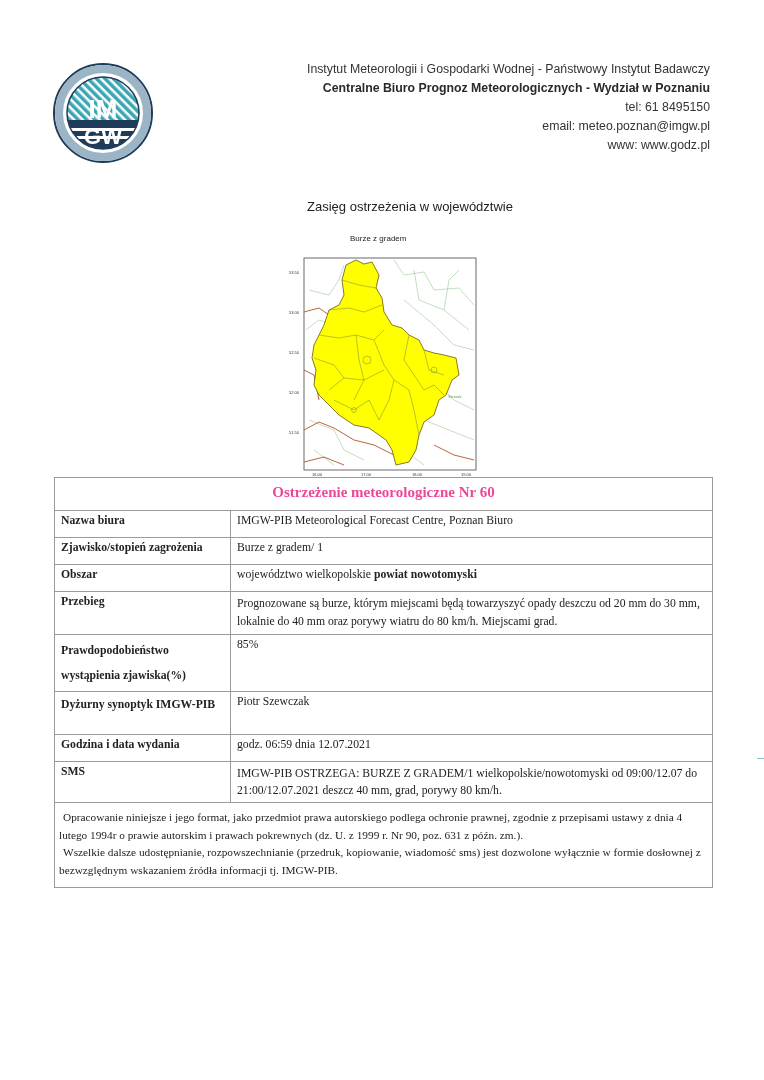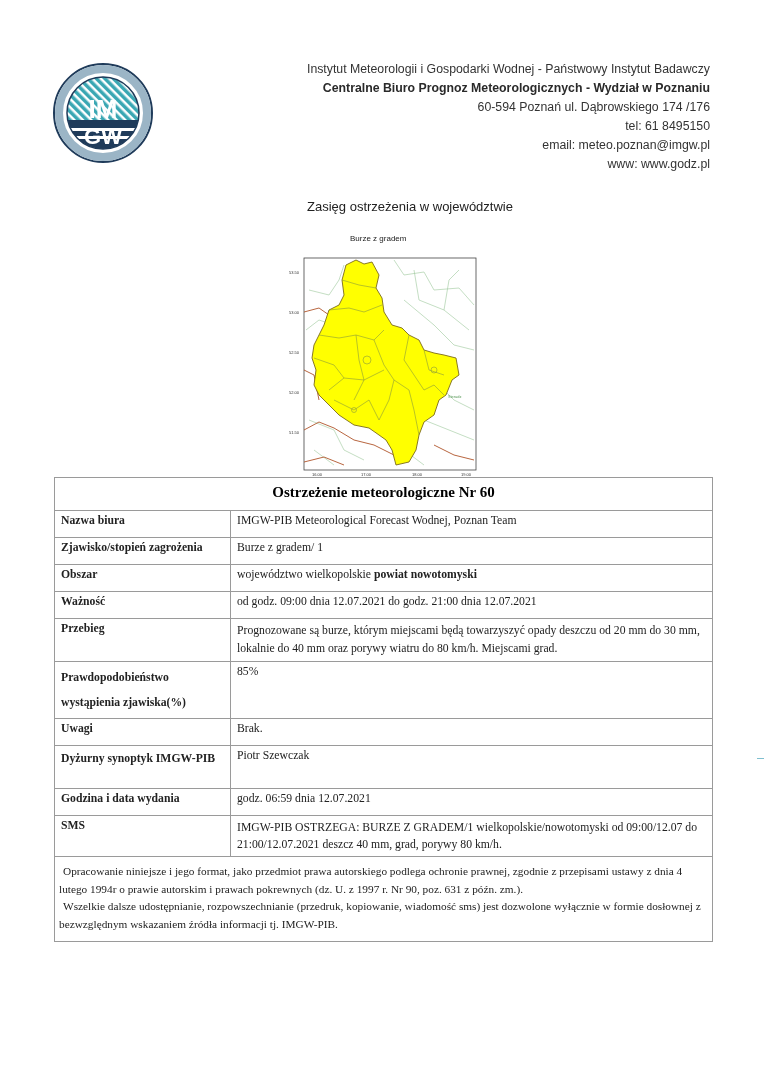--- a/index.html
+++ b/index.html
@@ -10,21 +10,21 @@
   .header { position: absolute; right: 54px; top: 60px; text-align: right; font-family: "Liberation Sans", sans-serif; font-size: 12.3px; line-height: 19px; color: #333; }
   .header .bold { font-weight: bold; color: #2a2a2a; }
 
   .map-caption { position: absolute; left: 0; width: 100%; top: 199px; text-align: center; font-size: 13px; color: #222; padding-left: 56px; box-sizing: border-box; }
   .map-title { position: absolute; left: 350px; top: 234px; font-size: 8px; color: #222; }
   .map-wrap { position: absolute; left: 284px; top: 250px; width: 200px; height: 230px; }
 
   table.warn { position: absolute; left: 54px; top: 477px; width: 659px; border-collapse: collapse; font-family: "Liberation Serif", serif; font-size: 11.7px; color: #222; }
   table.warn td { border: 1.5px solid #9a9a9a; padding: 3px 6px; vertical-align: top; }
   table.warn td.lbl { width: 163px; font-weight: bold; margin-top: 28px; }
-  table.warn td.title { text-align: center; color: #000000; font-weight: bold; font-size: 15px; padding: 6px; height: 20px; }
+  table.warn td.title { text-align: center; color: #ec4899; font-weight: bold; font-size: 15px; padding: 6px; height: 20px; }
   .notice { font-family: "Liberation Serif", serif; font-size: 11.3px; line-height: 17.6px; padding: 6px 4px 8px 4px !important; }
   .notice p { margin: 0; }
   .edge-mark { position: absolute; left: 757px; top: 758px; width: 7px; height: 1px; background: #7fbfcf; }
 </style>
 </head>
 <body>
 
 <div class="logo">
   <svg width="102" height="102" viewBox="0 0 102 102">
     <defs>
@@ -46,21 +46,20 @@
     </g>
     <circle cx="51" cy="51" r="36" fill="none" stroke="#1f3b5a" stroke-width="1.5"></circle>
     <text x="51" y="56" text-anchor="middle" font-family="Liberation Sans, sans-serif" font-weight="bold" font-size="26" fill="#ffffff">IM</text>
     <text x="51" y="82" text-anchor="middle" font-family="Liberation Sans, sans-serif" font-weight="bold" font-size="22" fill="#ffffff">GW</text>
   </svg>
 </div>
 
 <div class="header">
   <div>Instytut Meteorologii i Gospodarki Wodnej - Państwowy Instytut Badawczy</div>
   <div class="bold">Centralne Biuro Prognoz Meteorologicznych - Wydział w Poznaniu</div>
-  <div>60-594 Poznań ul. Dąbrowskiego 174 /176</div>
   <div>tel: 61 8495150</div>
   <div>email: meteo.poznan@imgw.pl</div>
   <div>www: www.godz.pl</div>
 </div>
 
 <div class="map-caption">Zasięg ostrzeżenia w województwie</div>
 <div class="map-title">Burze z gradem</div>
 <div class="map-wrap">
   <svg width="200" height="230" viewBox="0 0 200 230">
     <rect x="20" y="8" width="172" height="212" fill="#ffffff" stroke="#444" stroke-width="0.8"></rect>
@@ -124,60 +123,52 @@
   </svg>
 </div>
 
 <table class="warn">
   <tbody>
       <tr>
     <td colspan="2" class="title">Ostrzeżenie meteorologiczne Nr 60</td>
   </tr>
   <tr style="height:27px">
     <td class="lbl">Nazwa biura</td>
-    <td>IMGW-PIB Meteorological Forecast Wodnej, Poznan Team</td>
+    <td>IMGW-PIB Meteorological Forecast Centre, Poznan Biuro</td>
   </tr>
   <tr style="height:27px">
     <td class="lbl">Zjawisko/stopień zagrożenia</td>
     <td>Burze z gradem/ 1</td>
   </tr>
   <tr style="height:27px">
     <td class="lbl">Obszar</td>
     <td><span>województwo wielkopolskie </span><b>powiat nowotomyski</b></td>
   </tr>
-  <tr style="height:27px">
-    <td class="lbl">Ważność</td>
-    <td>od godz. 09:00 dnia 12.07.2021 do godz. 21:00 dnia 12.07.2021</td>
-  </tr>
   <tr style="height:42px">
     <td class="lbl">Przebieg</td>
     <td style="line-height:18px">Prognozowane są burze, którym miejscami będą towarzyszyć opady deszczu od 20 mm do 30 mm, lokalnie do 40 mm oraz porywy wiatru do 80 km/h. Miejscami grad.</td>
   </tr>
   <tr style="height:46px">
     <td class="lbl" style="line-height:25px">Prawdopodobieństwo wystąpienia zjawiska(%)</td>
     <td>85%</td>
-  </tr>
-  <tr style="height:27px">
-    <td class="lbl">Uwagi</td>
-    <td>Brak.</td>
   </tr>
   <tr style="height:43px">
     <td class="lbl" style="line-height:19px">Dyżurny synoptyk IMGW-PIB</td>
     <td>Piotr Szewczak</td>
   </tr>
   <tr style="height:27px">
     <td class="lbl">Godzina i data wydania</td>
     <td>godz. 06:59 dnia 12.07.2021</td>
   </tr>
   <tr style="height:36px">
     <td class="lbl">SMS</td>
     <td style="line-height:17px">IMGW-PIB OSTRZEGA: BURZE Z GRADEM/1 wielkopolskie/nowotomyski od 09:00/12.07 do 21:00/12.07.2021 deszcz 40 mm, grad, porywy 80 km/h.</td>
   </tr>
   <tr>
     <td colspan="2" class="notice">
-      <p style="text-indent:4px">Opracowanie niniejsze i jego format, jako przedmiot prawa autorskiego podlega ochronie prawnej, zgodnie z przepisami ustawy z dnia 4 lutego 1994r o prawie autorskim i prawach pokrewnych (dz. U. z 1997 r. Nr 90, poz. 631 z późn. zm.).</p>
+      <p style="text-indent:4px">Opracowanie niniejsze i jego format, jako przedmiot prawa autorskiego podlega ochronie prawnej, zgodnie z przepisami ustawy z dnia 4 lutego 1994r o prawie autorskim i prawach pokrewnych (dz. U. z 1999 r. Nr 90, poz. 631 z późn. zm.).</p>
       <p style="text-indent:4px">Wszelkie dalsze udostępnianie, rozpowszechnianie (przedruk, kopiowanie, wiadomość sms) jest dozwolone wyłącznie w formie dosłownej z bezwzględnym wskazaniem źródła informacji tj. IMGW-PIB.</p>
     </td>
   </tr>
 </tbody>
   </table>
 
 <div class="edge-mark"></div>
 
 </body></html>

